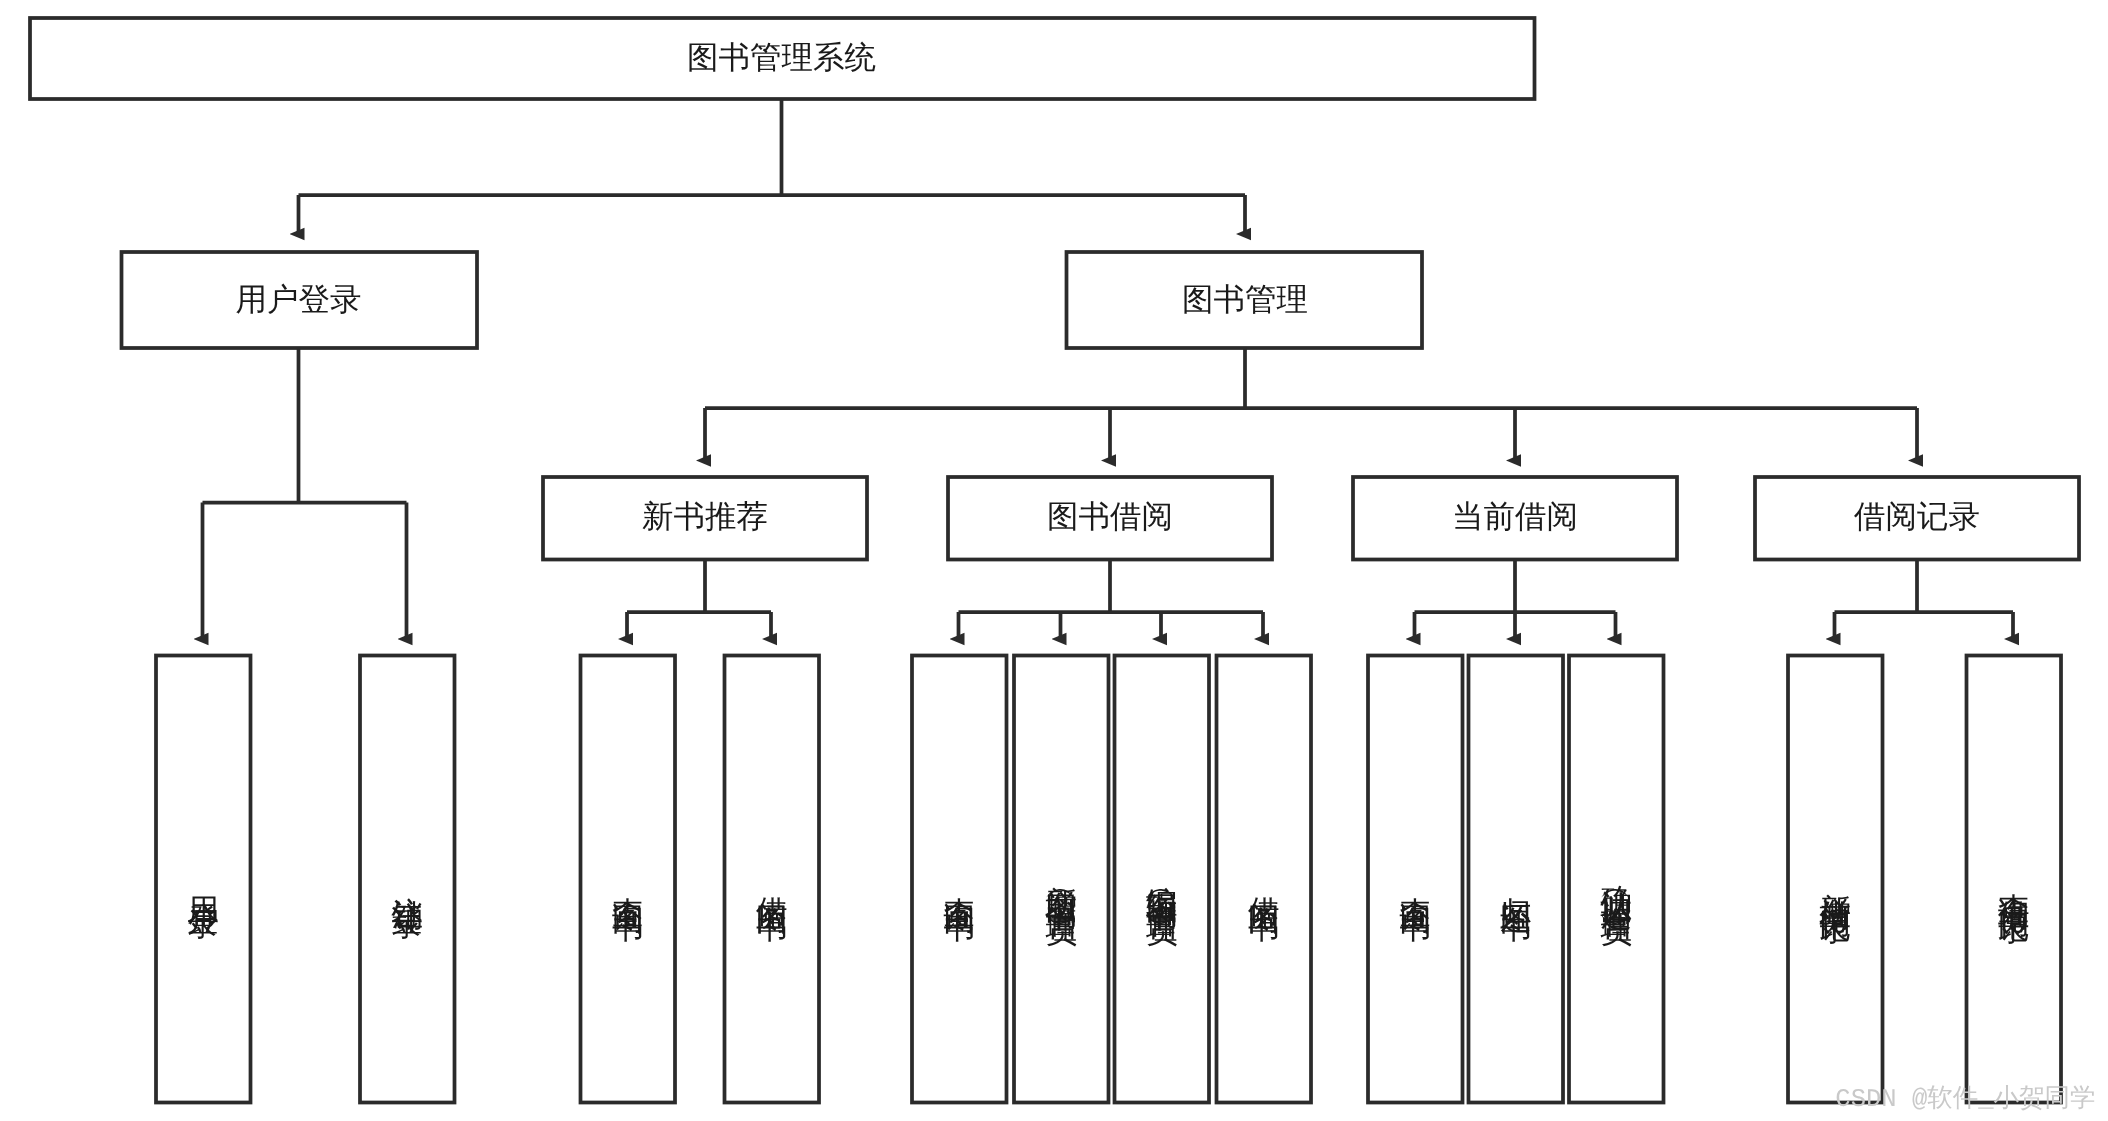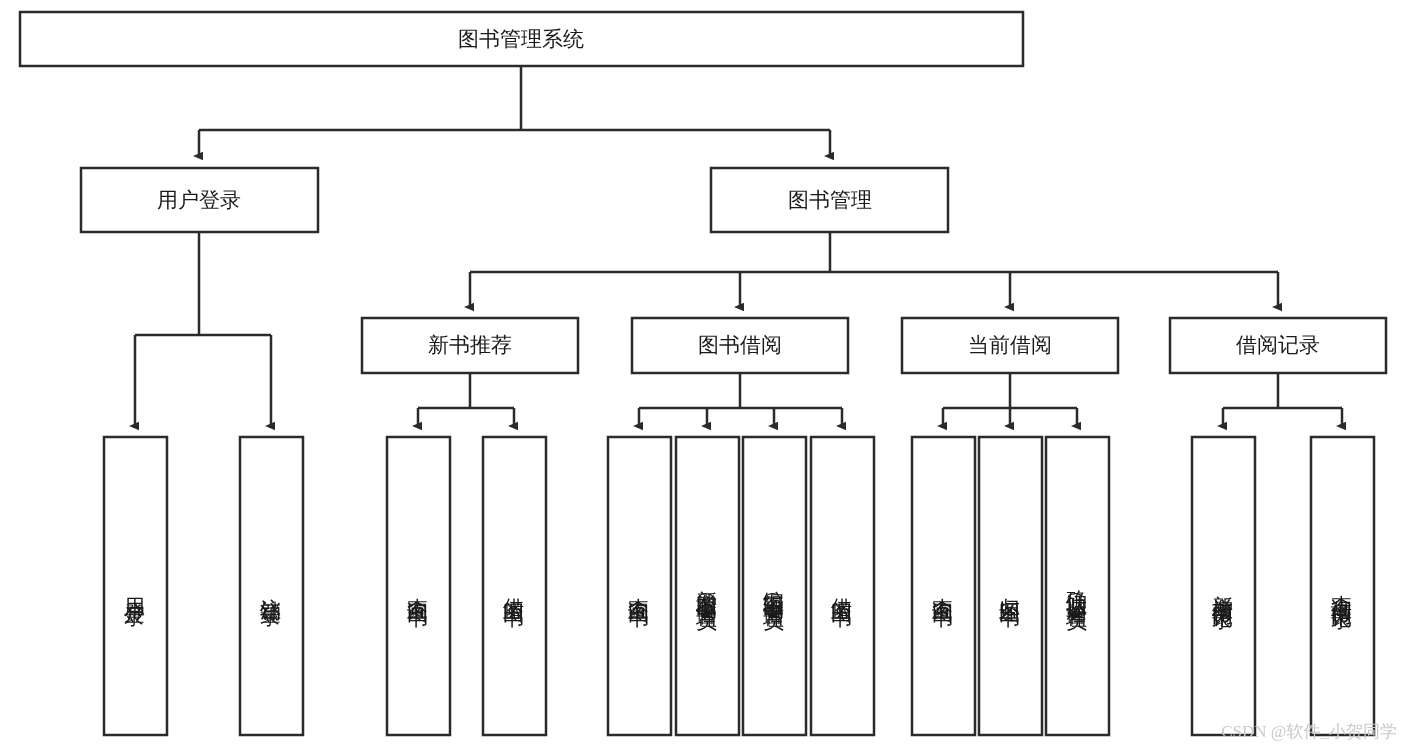--- a/index.html
+++ b/index.html
@@ -43,21 +43,21 @@
     stroke: #2b2b2b;
     stroke-width: 2.5;
     fill: none;
   }
   .watermark {
     position: absolute;
     right: 8px;
     bottom: 4px;
     font-size: 17px;
     color: #c9c9c9;
-    font-family: Liberation Serif, serif;
+    font-family: Liberation Mono, monospace;
     white-space: nowrap;
     pointer-events: none;
   }
 </style>
 </head>
 <body>
 
 <svg id="diagram" viewBox="0 0 1405 747">
   <defs>
     <marker id="arrow" markerWidth="10" markerHeight="10" refX="5.2" refY="4" orient="auto" markerUnits="userSpaceOnUse">

